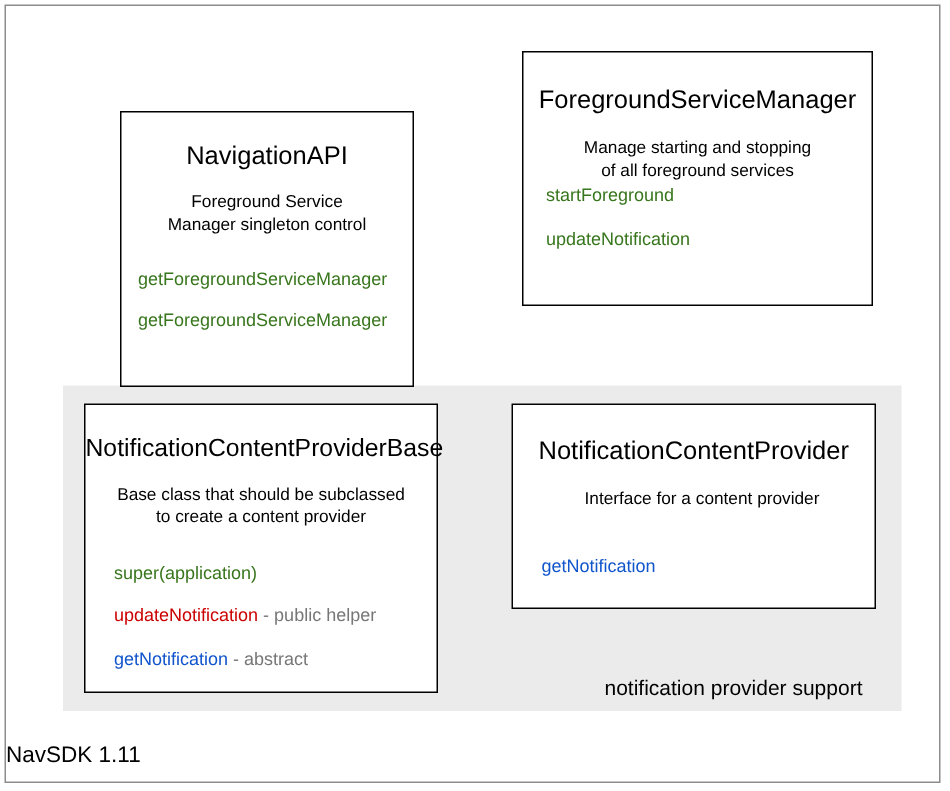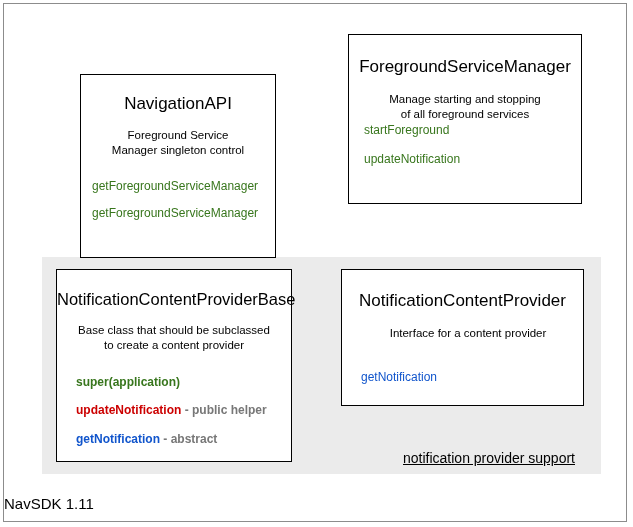--- a/index.html
+++ b/index.html
@@ -41,21 +41,20 @@
     background: #ebebeb;
   }
 
   .group-label {
     position: absolute;
     right: 26px;
     bottom: 8px;
     font-size: 14px;
     color: #000000;
     white-space: nowrap;
-    text-decoration: underline;
   }
 
   .class-box {
     position: absolute;
     background: #ffffff;
     border: 1.6px solid #000000;
     box-sizing: border-box;
     text-align: center;
   }
 
@@ -114,21 +113,21 @@
   
   #box-notification-content-provider-base {
     left: 52px;
     top: 265px;
     width: 236px;
     height: 193px;
   }
   #box-notification-content-provider-base .box-title { margin-top: 20px; font-size: 16.5px; }
   #box-notification-content-provider-base .box-desc  { margin-top: 14px; }
   #box-notification-content-provider-base .member-list { margin-top: 21px; padding-left: 19px; }
-  #box-notification-content-provider-base .member { margin-bottom: 14px; font-weight: bold; }
+  #box-notification-content-provider-base .member { margin-bottom: 14px; }
 
   
   #box-notification-content-provider {
     left: 337px;
     top: 265px;
     width: 243px;
     height: 137px;
   }
   #box-notification-content-provider .box-title { margin-top: 21px; }
   #box-notification-content-provider .box-desc  { margin-top: 15px; padding-left: 11px; }

